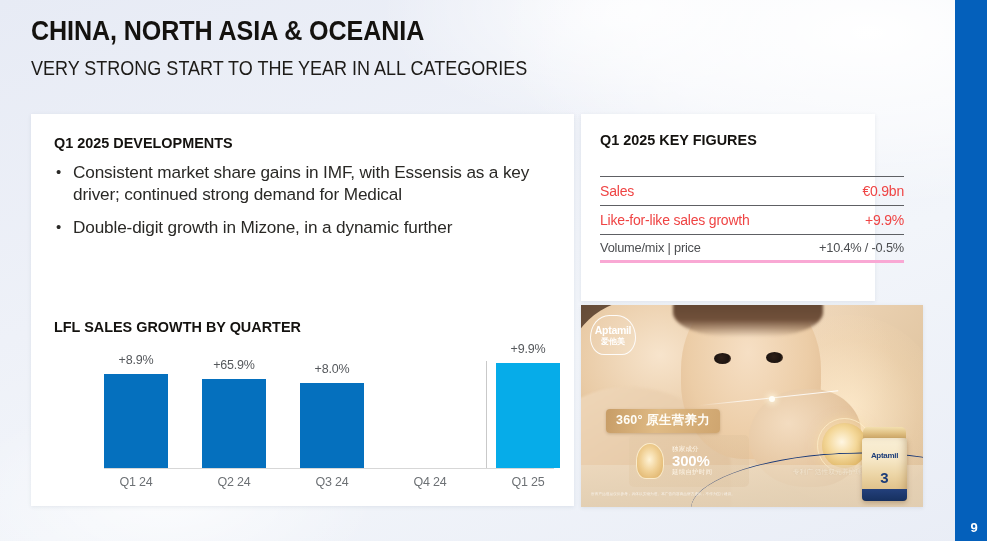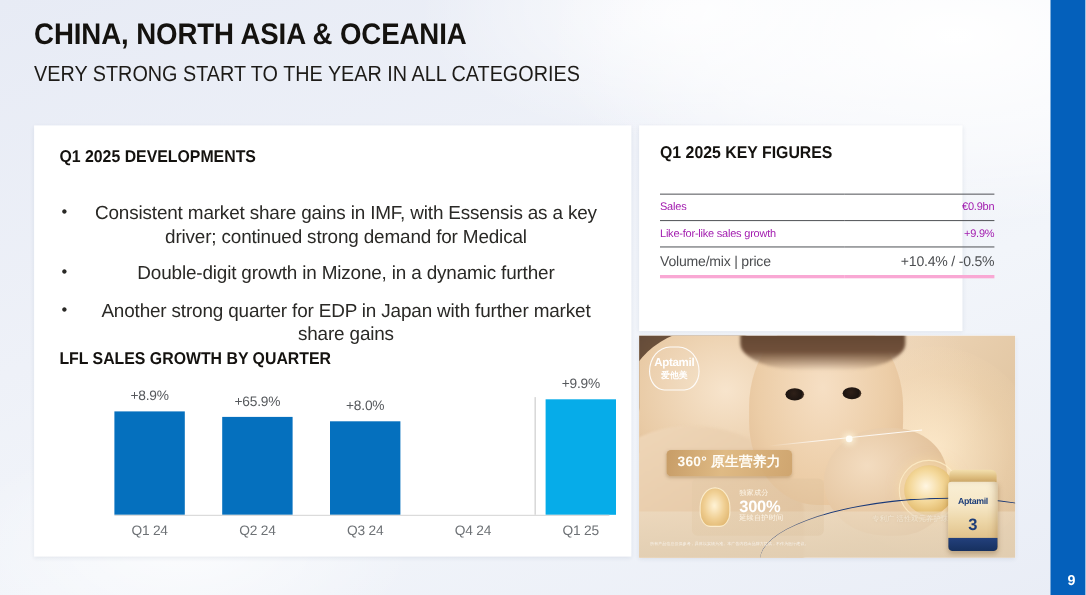--- a/index.html
+++ b/index.html
@@ -91,24 +91,23 @@
     transform-origin: left center;
     white-space: nowrap;
   }
 
   
   .dev-heading { position: absolute; left: 23px; top: 20px; }
 
   .bullets {
     position: absolute;
     left: 20px;
-    top: 69px;
+    top: 48px;
     width: 505px;
     list-style: none;
-    text-align: center;
   }
   .bullet {
     position: relative;
     padding-left: 22px;
     margin-bottom: 12px;
     font-size: 17.2px;
     line-height: 21.5px;
     color: #2a2926;
     letter-spacing: -0.15px;
   }
@@ -195,22 +194,22 @@
     position: absolute;
     left: 19px;
     top: 62px;
     width: 304px;
     border-collapse: collapse;
   }
   .kf-table tr { border-top: 1px solid #5e6064; }
   .kf-table tr:last-child { border-bottom: 3px solid #f9a8d4; }
   .kf-table td {
     padding: 6px 0 6px 0;
-    font-size: 10px;
-    color: #a21caf;
+    font-size: 14px;
+    color: #ef4444;
     letter-spacing: -0.2px;
     vertical-align: middle;
   }
   .kf-table td.kf-value { text-align: right; }
   .kf-table tr.kf-muted td {
     font-size: 12.8px;
     color: #4c4e51;
     padding-top: 5px;
     padding-bottom: 5px;
   }
@@ -478,21 +477,20 @@
   <h1 class="slide-title">CHINA, NORTH ASIA &amp; OCEANIA</h1>
   <h2 class="slide-subtitle">VERY STRONG START TO THE YEAR IN ALL CATEGORIES</h2>
 
   <section class="card card-left">
 
     <div class="card-heading dev-heading">Q1 2025 DEVELOPMENTS</div>
 
     <ul class="bullets">
       <li class="bullet">Consistent market share gains in IMF, with Essensis as a key driver; continued strong demand for Medical</li>
       <li class="bullet">Double-digit growth in Mizone, in a dynamic further</li>
-      <li class="bullet">Another strong quarter for EDP in Japan with further market share gains</li>
     </ul>
 
     <div class="card-heading chart-heading">LFL SALES GROWTH BY QUARTER</div>
 
     <div class="chart">
       <div class="chart-plot">
 
         <div class="bar-group" style="left:50px;">
           <div class="bar-label" style="bottom:101px;">+8.9%</div>
           <div class="bar" style="height:94px;"></div>

